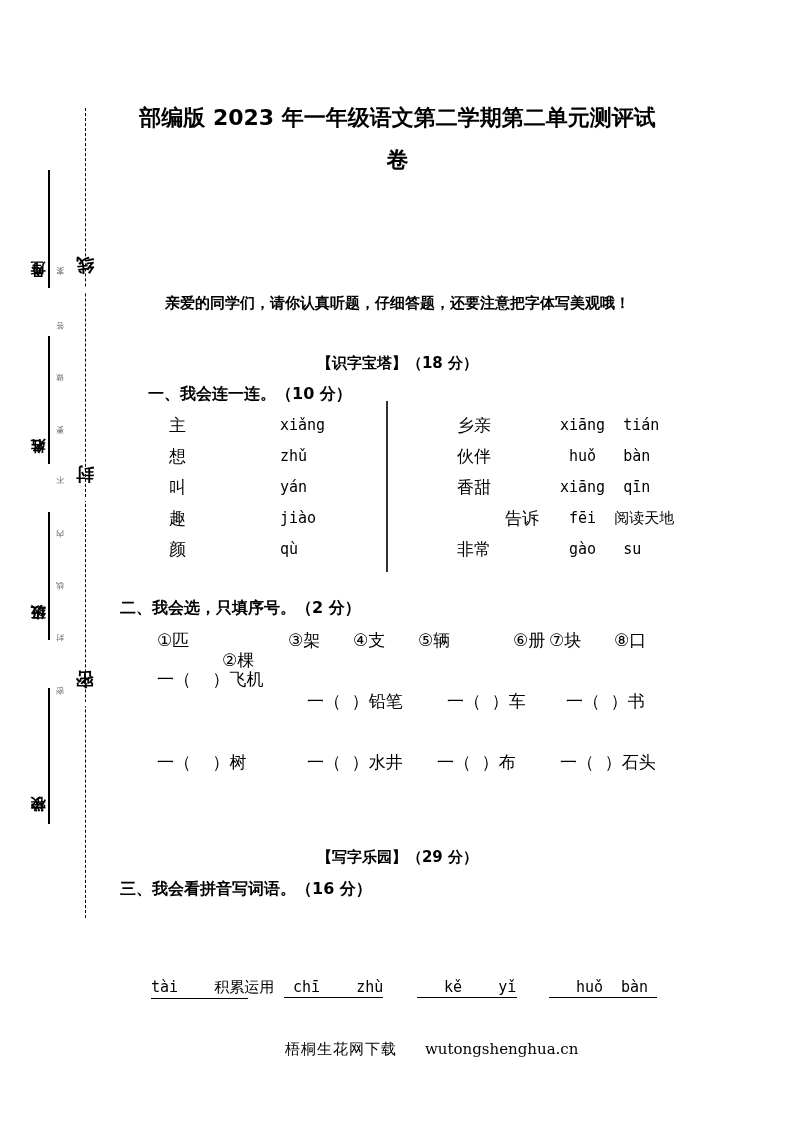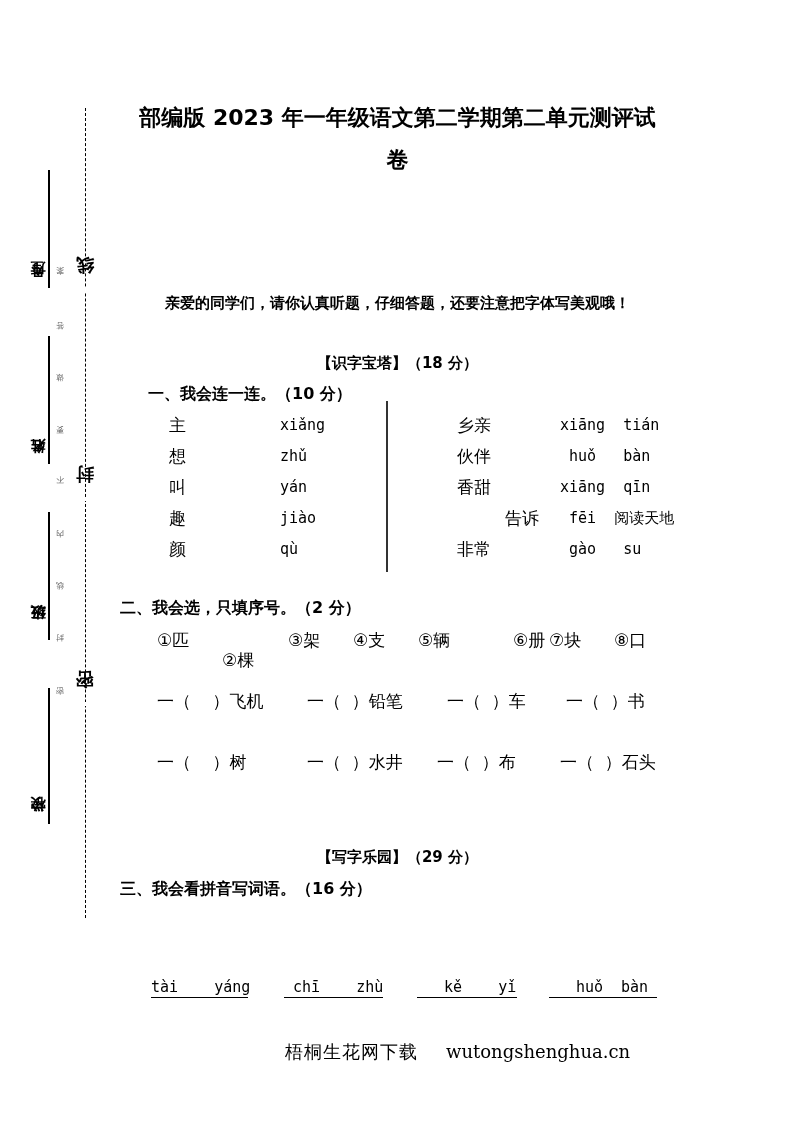--- a/index.html
+++ b/index.html
@@ -38,21 +38,21 @@
   .pinyin { font-family: "DejaVu Sans Mono", monospace; font-size: 15px; }
 
   .divider { position: absolute; left: 386px; top: 401px; width: 1.5px; height: 171px; background: #333; }
 
   .option { position: absolute; top: 629px; font-family: "DejaVu Sans", sans-serif; font-size: 17px; }
   .fill { position: absolute; font-family: "DejaVu Sans", sans-serif; font-size: 17px; white-space: pre; }
 
   .py-blank { position: absolute; top: 978px; border-bottom: 1.5px solid #000; font-family: "DejaVu Sans Mono", monospace;
               font-size: 15px; padding-bottom: 1px; white-space: pre; text-align: center; }
 
-  .footer { position: absolute; top: 1040px; left: 285px; font-size: 18px; font-family: "DejaVu Serif", serif; }
+  .footer { position: absolute; top: 1040px; left: 285px; font-size: 15px; font-family: "DejaVu Serif", serif; }
   .footer span { margin-right: 28px; letter-spacing: 1px; }
 </style>
 </head>
 <body>
 
 <div>
   <div class="dash-line"></div>
 
   <div class="solid-line" style="top:170px;height:118px;"></div>
   <div class="solid-line" style="top:336px;height:128px;"></div>
@@ -129,37 +129,37 @@
   <div class="option" style="left:222px;margin-top:20px;">②棵</div>
   <div class="option" style="left:288px;">③架</div>
   <div class="option" style="left:353px;">④支</div>
   <div class="option" style="left:418px;">⑤辆</div>
   <div class="option" style="left:500px;margin-left:13px;">⑥册</div>
   <div class="option" style="left:549px;">⑦块</div>
   <div class="option" style="left:614px;">⑧口</div>
 </div>
 
 <div>
-  <div class="fill" style="left:157px;top:690px;">一（    ）飞机</div>
+  <div class="fill" style="left:157px;top:668px;">一（    ）飞机</div>
   <div class="fill" style="left:307px;top:690px;">一（  ）铅笔</div>
   <div class="fill" style="left:447px;top:690px;">一（  ）车</div>
   <div class="fill" style="left:566px;top:690px;">一（  ）书</div>
 </div>
 <div>
   <div class="fill" style="left:157px;top:751px;">一（    ）树</div>
   <div class="fill" style="left:307px;top:751px;">一（  ）水井</div>
   <div class="fill" style="left:437px;top:751px;">一（  ）布</div>
   <div class="fill" style="left:560px;top:751px;">一（  ）石头</div>
 </div>
 
 <div class="section-head bold-sans" style="top:848px;">【写字乐园】（29 分）</div>
 <div class="q-head bold-sans" style="left:120px;top:879px;">三、我会看拼音写词语。（16 分）</div>
 
 <div>
-  <div class="py-blank" style="left:151px;width:97px;">tài    yáng</div>
+  <div class="py-blank" style="left:151px;width:97px;">tài    积累运用</div>
   <div class="py-blank" style="left:284px;width:99px;"> chī    zhù </div>
   <div class="py-blank" style="left:417px;width:100px;">   kě    yǐ  </div>
   <div class="py-blank" style="left:549px;width:108px;">  huǒ  bàn</div>
 </div>
 
 <div class="footer">
   <span>梧桐生花网下载</span><span style="letter-spacing:0;">wutongshenghua.cn</span>
 </div>
 
 </body></html>

